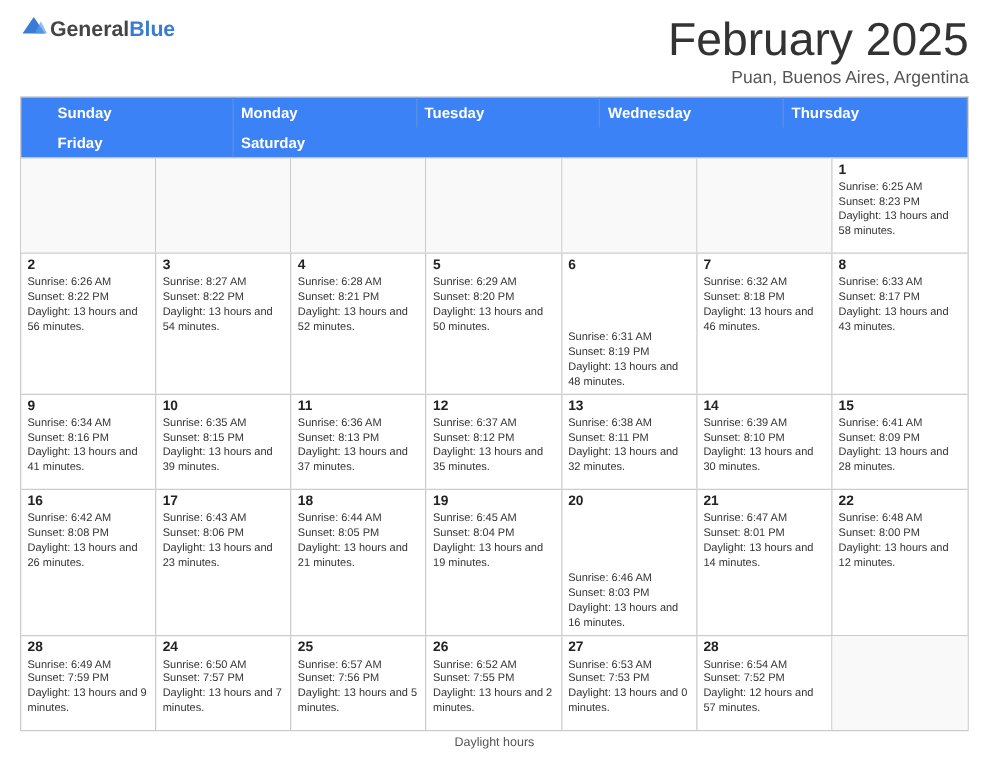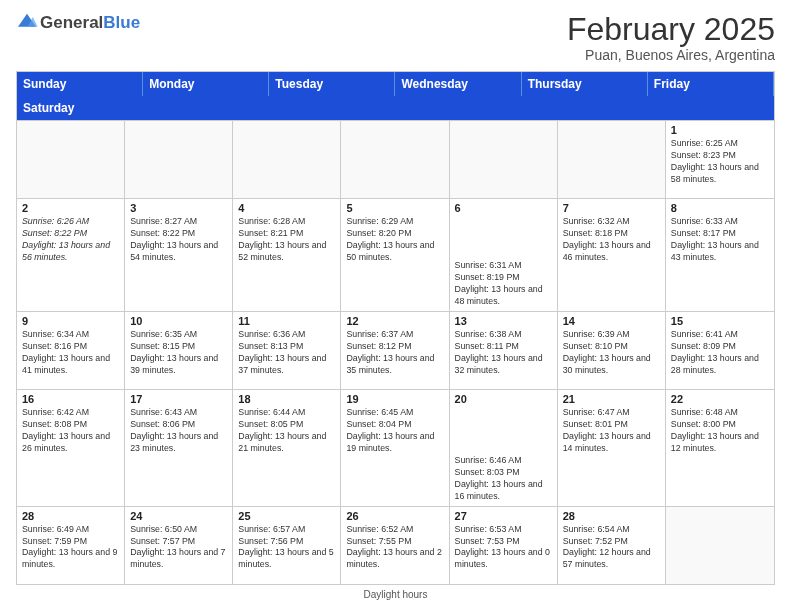--- a/index.html
+++ b/index.html
@@ -30,39 +30,40 @@
     }
     .logo-icon {
       width: 22px;
       height: 18px;
       display: inline-block;
     }
     .title-block {
       text-align: right;
     }
     .main-title {
-      font-size: 32px;
+      font-size: 37px;
       font-weight: normal;
       color: #333;
       line-height: 1.1;
     }
     .subtitle {
       font-size: 14px;
       color: #555;
     }
     .calendar {
       flex: 1;
       display: flex;
       flex-direction: column;
       border: 1px solid #ccc;
     }
     .cal-header-row {
       display: grid;
-      grid-template-columns: repeat(6, 1fr);
-      background: #1d4ed8;
+      grid-template-columns: repeat(5, 1fr);
+      background: #3b82f6;
+      padding-left: 23px;
     }
     .cal-header-cell {
       color: #fff;
       font-size: 12px;
       font-weight: bold;
       padding: 5px 6px;
       border-right: 1px solid #5a90e0;
     }
     .cal-header-cell:last-child {
       border-right: none;
@@ -157,21 +158,21 @@
           <div class="cal-cell">
             <div class="day-num">1</div>
             <div class="day-info" style="white-space: pre-line;">Sunrise: 6:25 AM
 Sunset: 8:23 PM
 Daylight: 13 hours and 58 minutes.</div>
           </div>
         </div>
         <div class="cal-row">
           <div class="cal-cell">
             <div class="day-num">2</div>
-            <div class="day-info" style="white-space: pre-line; font-style: italic;">Sunrise: 6:26 AM
+            <div class="day-info" style="white-space: pre-line;">Sunrise: 6:26 AM
 Sunset: 8:22 PM
 Daylight: 13 hours and 56 minutes.</div>
           </div>
           <div class="cal-cell">
             <div class="day-num">3</div>
             <div class="day-info" style="white-space: pre-line;">Sunrise: 8:27 AM
 Sunset: 8:22 PM
 Daylight: 13 hours and 54 minutes.</div>
           </div>
           <div class="cal-cell">

